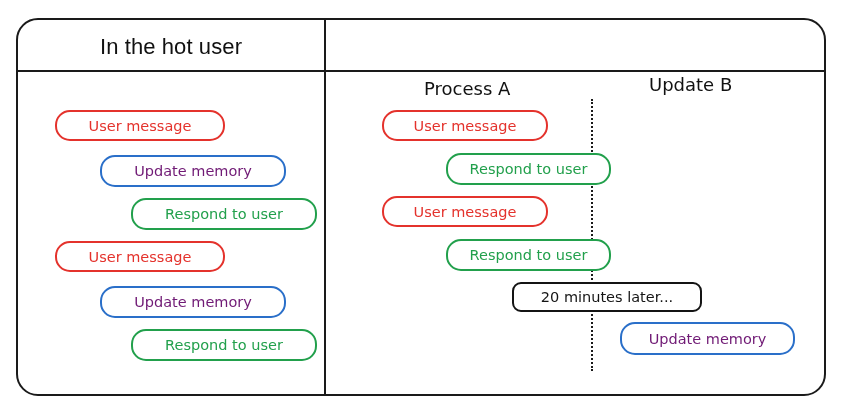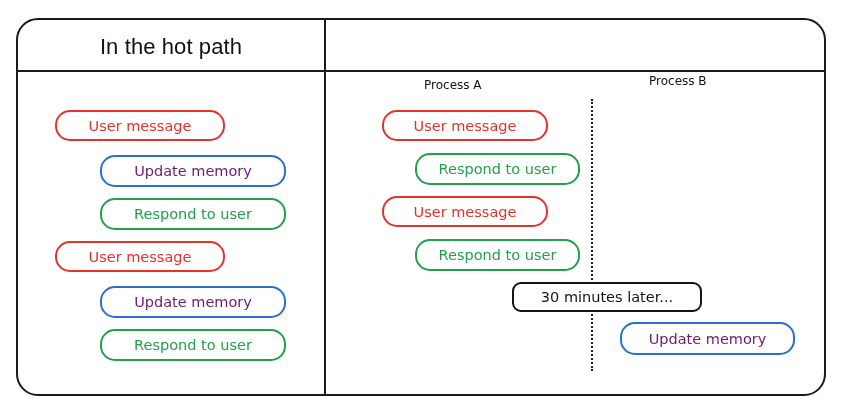--- a/index.html
+++ b/index.html
@@ -67,21 +67,21 @@
     color: #111111;
     letter-spacing: 0.1px;
   }
   #header-hot-path { left: 18px;  width: 306px; }
   #header-background { left: 326px; width: 498px; }
 
   
   .process-label {
     position: absolute;
     font-family: "DejaVu Sans", sans-serif;
-    font-size: 12px;
+    font-size: 18px;
     color: #111111;
     white-space: nowrap;
   }
   #process-a-label { left: 424px; top: 78px; }
   #process-b-label { left: 649px; top: 74px; }
 
   
   .process-divider {
     position: absolute;
     left: 591px;
@@ -101,55 +101,55 @@
     background: #ffffff;
     font-family: "DejaVu Sans", sans-serif;
     font-size: 14.5px;
     display: flex;
     align-items: center;
     justify-content: center;
     white-space: nowrap;
   }
   .pill.red   { border-color: #e4322c; color: #e4322c; }
   .pill.blue  { border-color: #2a6fc9; color: #701a75; }
-  .pill.green { border-color: #22a04c; color: #22a04c; }
+  .pill.green { border-color: #22a04c; color: #22a04c; margin-left: 31px; }
   .pill.black { border-color: #141414; color: #141414; border-width: 2.8px; border-radius: 9px; }
 </style>
 </head>
 <body>
 
 <div id="diagram-root">
 
   <div class="frame"></div>
   <div class="header-rule"></div>
   <div class="column-rule"></div>
 
-  <div class="panel-header" id="header-hot-path">In the hot path</div>
+  <div class="panel-header" id="header-hot-path">In the hot user</div>
 
 
   <div class="process-label" id="process-a-label">Process A</div>
 
-  <div class="process-label" id="process-b-label">Process B</div>
+  <div class="process-label" id="process-b-label">Update B</div>
 
   <div class="process-divider"></div>
 
   <div id="hot-path-steps">
       <div class="pill red" style="left: 55px; top: 110px; width: 170px; height: 31px;">User message</div>
       <div class="pill blue" style="left: 100px; top: 155px; width: 186px; height: 32px;">Update memory</div>
       <div class="pill green" style="left: 100px; top: 198px; width: 186px; height: 32px;">Respond to user</div>
       <div class="pill red" style="left: 55px; top: 241px; width: 170px; height: 31px;">User message</div>
       <div class="pill blue" style="left: 100px; top: 286px; width: 186px; height: 32px;">Update memory</div>
       <div class="pill green" style="left: 100px; top: 329px; width: 186px; height: 32px;">Respond to user</div>
     </div>
   <div id="process-a-steps">
       <div class="pill red" style="left: 382px; top: 110px; width: 166px; height: 31px;">User message</div>
       <div class="pill green" style="left: 415px; top: 153px; width: 165px; height: 32px;">Respond to user</div>
       <div class="pill red" style="left: 382px; top: 196px; width: 166px; height: 31px;">User message</div>
       <div class="pill green" style="left: 415px; top: 239px; width: 165px; height: 32px;">Respond to user</div>
     </div>
   <div id="time-note-holder">
-      <div class="pill black" style="left: 512px; top: 282px; width: 190px; height: 30px;">30 minutes later...</div>
+      <div class="pill black" style="left: 512px; top: 282px; width: 190px; height: 30px;">20 minutes later...</div>
     </div>
   <div id="process-b-steps">
       <div class="pill blue" style="left: 620px; top: 322px; width: 175px; height: 33px;">Update memory</div>
     </div>
 
 </div>
 
 </body></html>

